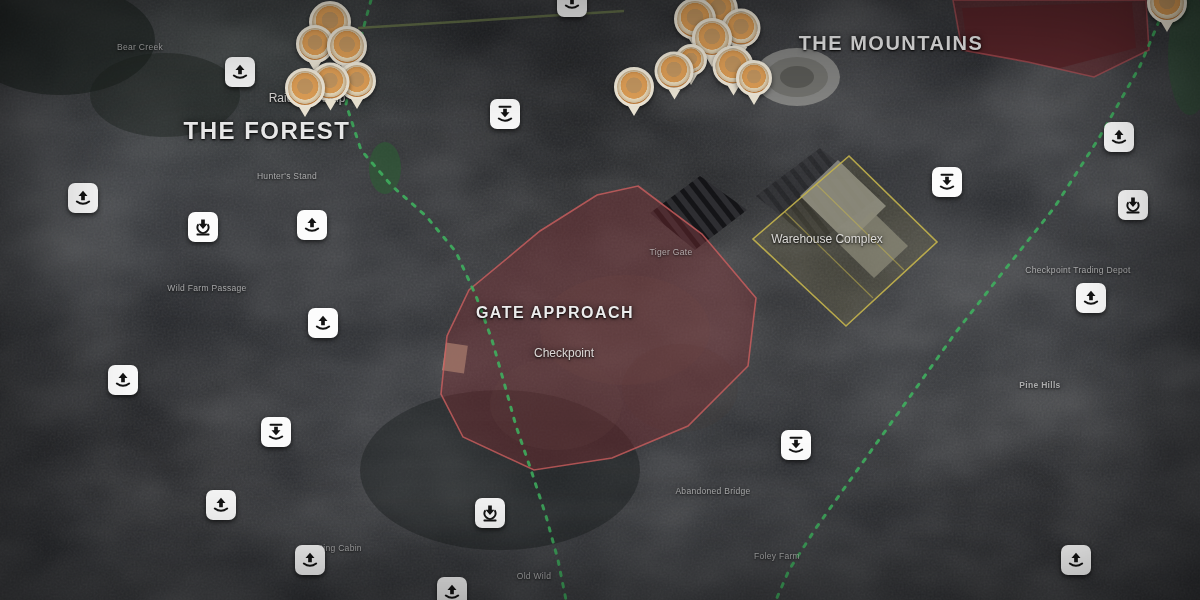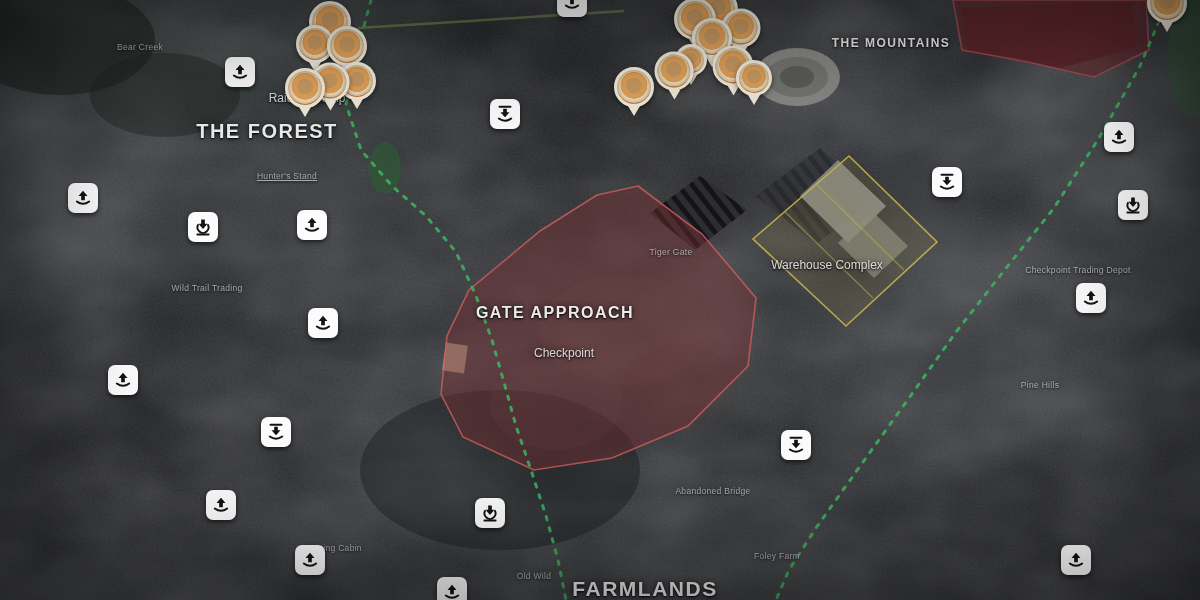--- a/index.html
+++ b/index.html
@@ -97,37 +97,36 @@
         <line x1="816" y1="184" x2="904" y2="270" stroke="rgba(196,180,76,0.9)" stroke-width="1.2" opacity="0.6"></line>
         <polygon points="953,0 1146,0 1149,50 1094,77 1028,62 962,50" fill="rgba(112,30,36,0.5)" stroke="rgba(190,85,90,0.65)" stroke-width="1.6"></polygon>
       </g>
     <g id="paths-layer">
         <polyline points="371,0 357,52 346,104 361,150 392,186 426,216 456,252 476,296 492,340 505,386 516,426 531,470 546,516 558,560 566,600" fill="none" stroke="#3fae5e" stroke-width="3" stroke-dasharray="3.5 8" stroke-linecap="round" opacity="0.9"></polyline>
         <polyline points="1168,0 1140,66 1099,138 1054,208 1003,272 956,332 909,398 863,462 816,528 789,570 776,600" fill="none" stroke="#3fae5e" stroke-width="3" stroke-dasharray="3.5 8" stroke-linecap="round" opacity="0.9"></polyline>
       </g>
   </svg>
 
   <div class="vignette"></div>
-<div class="lbl region" style="left: 267px; top: 131px; font-size: 20px;">THE FOREST</div>
-    <div class="lbl region" style="left: 891px; top: 43px; font-size: 12px;">THE MOUNTAINS</div>
+<div class="lbl region" style="left: 267px; top: 131px; font-size: 24px;">THE FOREST</div>
+    <div class="lbl region" style="left: 891px; top: 43px; font-size: 20px;">THE MOUNTAINS</div>
     <div class="lbl region" style="left: 555px; top: 313px; font-size: 16px;">GATE APPROACH</div>
-    <div class="lbl region" style="left: 645px; top: 589px; font-size: 21px;">FARMLANDS</div>
     <div class="lbl area" style="left: 307px; top: 98px;">Raiders Camp</div>
-    <div class="lbl area" style="left: 827px; top: 239px; margin-top: 26px;">Warehouse Complex</div>
+    <div class="lbl area" style="left: 827px; top: 239px;">Warehouse Complex</div>
     <div class="lbl area" style="left: 564px; top: 353px;">Checkpoint</div>
     <div class="lbl place" style="left: 140px; top: 47px;">Bear Creek</div>
-    <div class="lbl place" style="left: 287px; top: 176px; text-decoration: underline;">Hunter's Stand</div>
-    <div class="lbl place" style="left: 207px; top: 288px;">Wild Trail Trading</div>
+    <div class="lbl place" style="left: 287px; top: 176px;">Hunter's Stand</div>
+    <div class="lbl place" style="left: 207px; top: 288px;">Wild Farm Passage</div>
     <div class="lbl place" style="left: 671px; top: 244px; margin-top: 8px;">Tiger Gate</div>
     <div class="lbl place" style="left: 1078px; top: 270px;">Checkpoint Trading Depot</div>
     <div class="lbl place" style="left: 713px; top: 491px;">Abandoned Bridge</div>
     <div class="lbl place" style="left: 333px; top: 548px;">Hunting Cabin</div>
     <div class="lbl place" style="left: 534px; top: 576px;">Old Wild</div>
     <div class="lbl place" style="left: 777px; top: 556px;">Foley Farm</div>
-    <div class="lbl place" style="left: 1040px; top: 385px;">Pine Hills</div>
+    <div class="lbl place" style="left: 1040px; top: 385px; font-weight: bold;">Pine Hills</div>
     <div class="micon" style="left: 240px; top: 72px;">
       <svg viewBox="0 0 24 24">
         <polygon fill="#141414" points="12,3.2 6.6,9.6 9.8,9.6 9.8,14.6 14.2,14.6 14.2,9.6 17.4,9.6"></polygon>
         <path d="M4.6 16.2 q7.4 5.6 14.8 0" fill="none" stroke="#141414" stroke-width="2.4" stroke-linecap="round"></path>
       </svg>
     </div>
     <div class="micon" style="left: 572px; top: 2px;">
       <svg viewBox="0 0 24 24">
         <polygon fill="#141414" points="12,3.2 6.6,9.6 9.8,9.6 9.8,14.6 14.2,14.6 14.2,9.6 17.4,9.6"></polygon>
         <path d="M4.6 16.2 q7.4 5.6 14.8 0" fill="none" stroke="#141414" stroke-width="2.4" stroke-linecap="round"></path>

